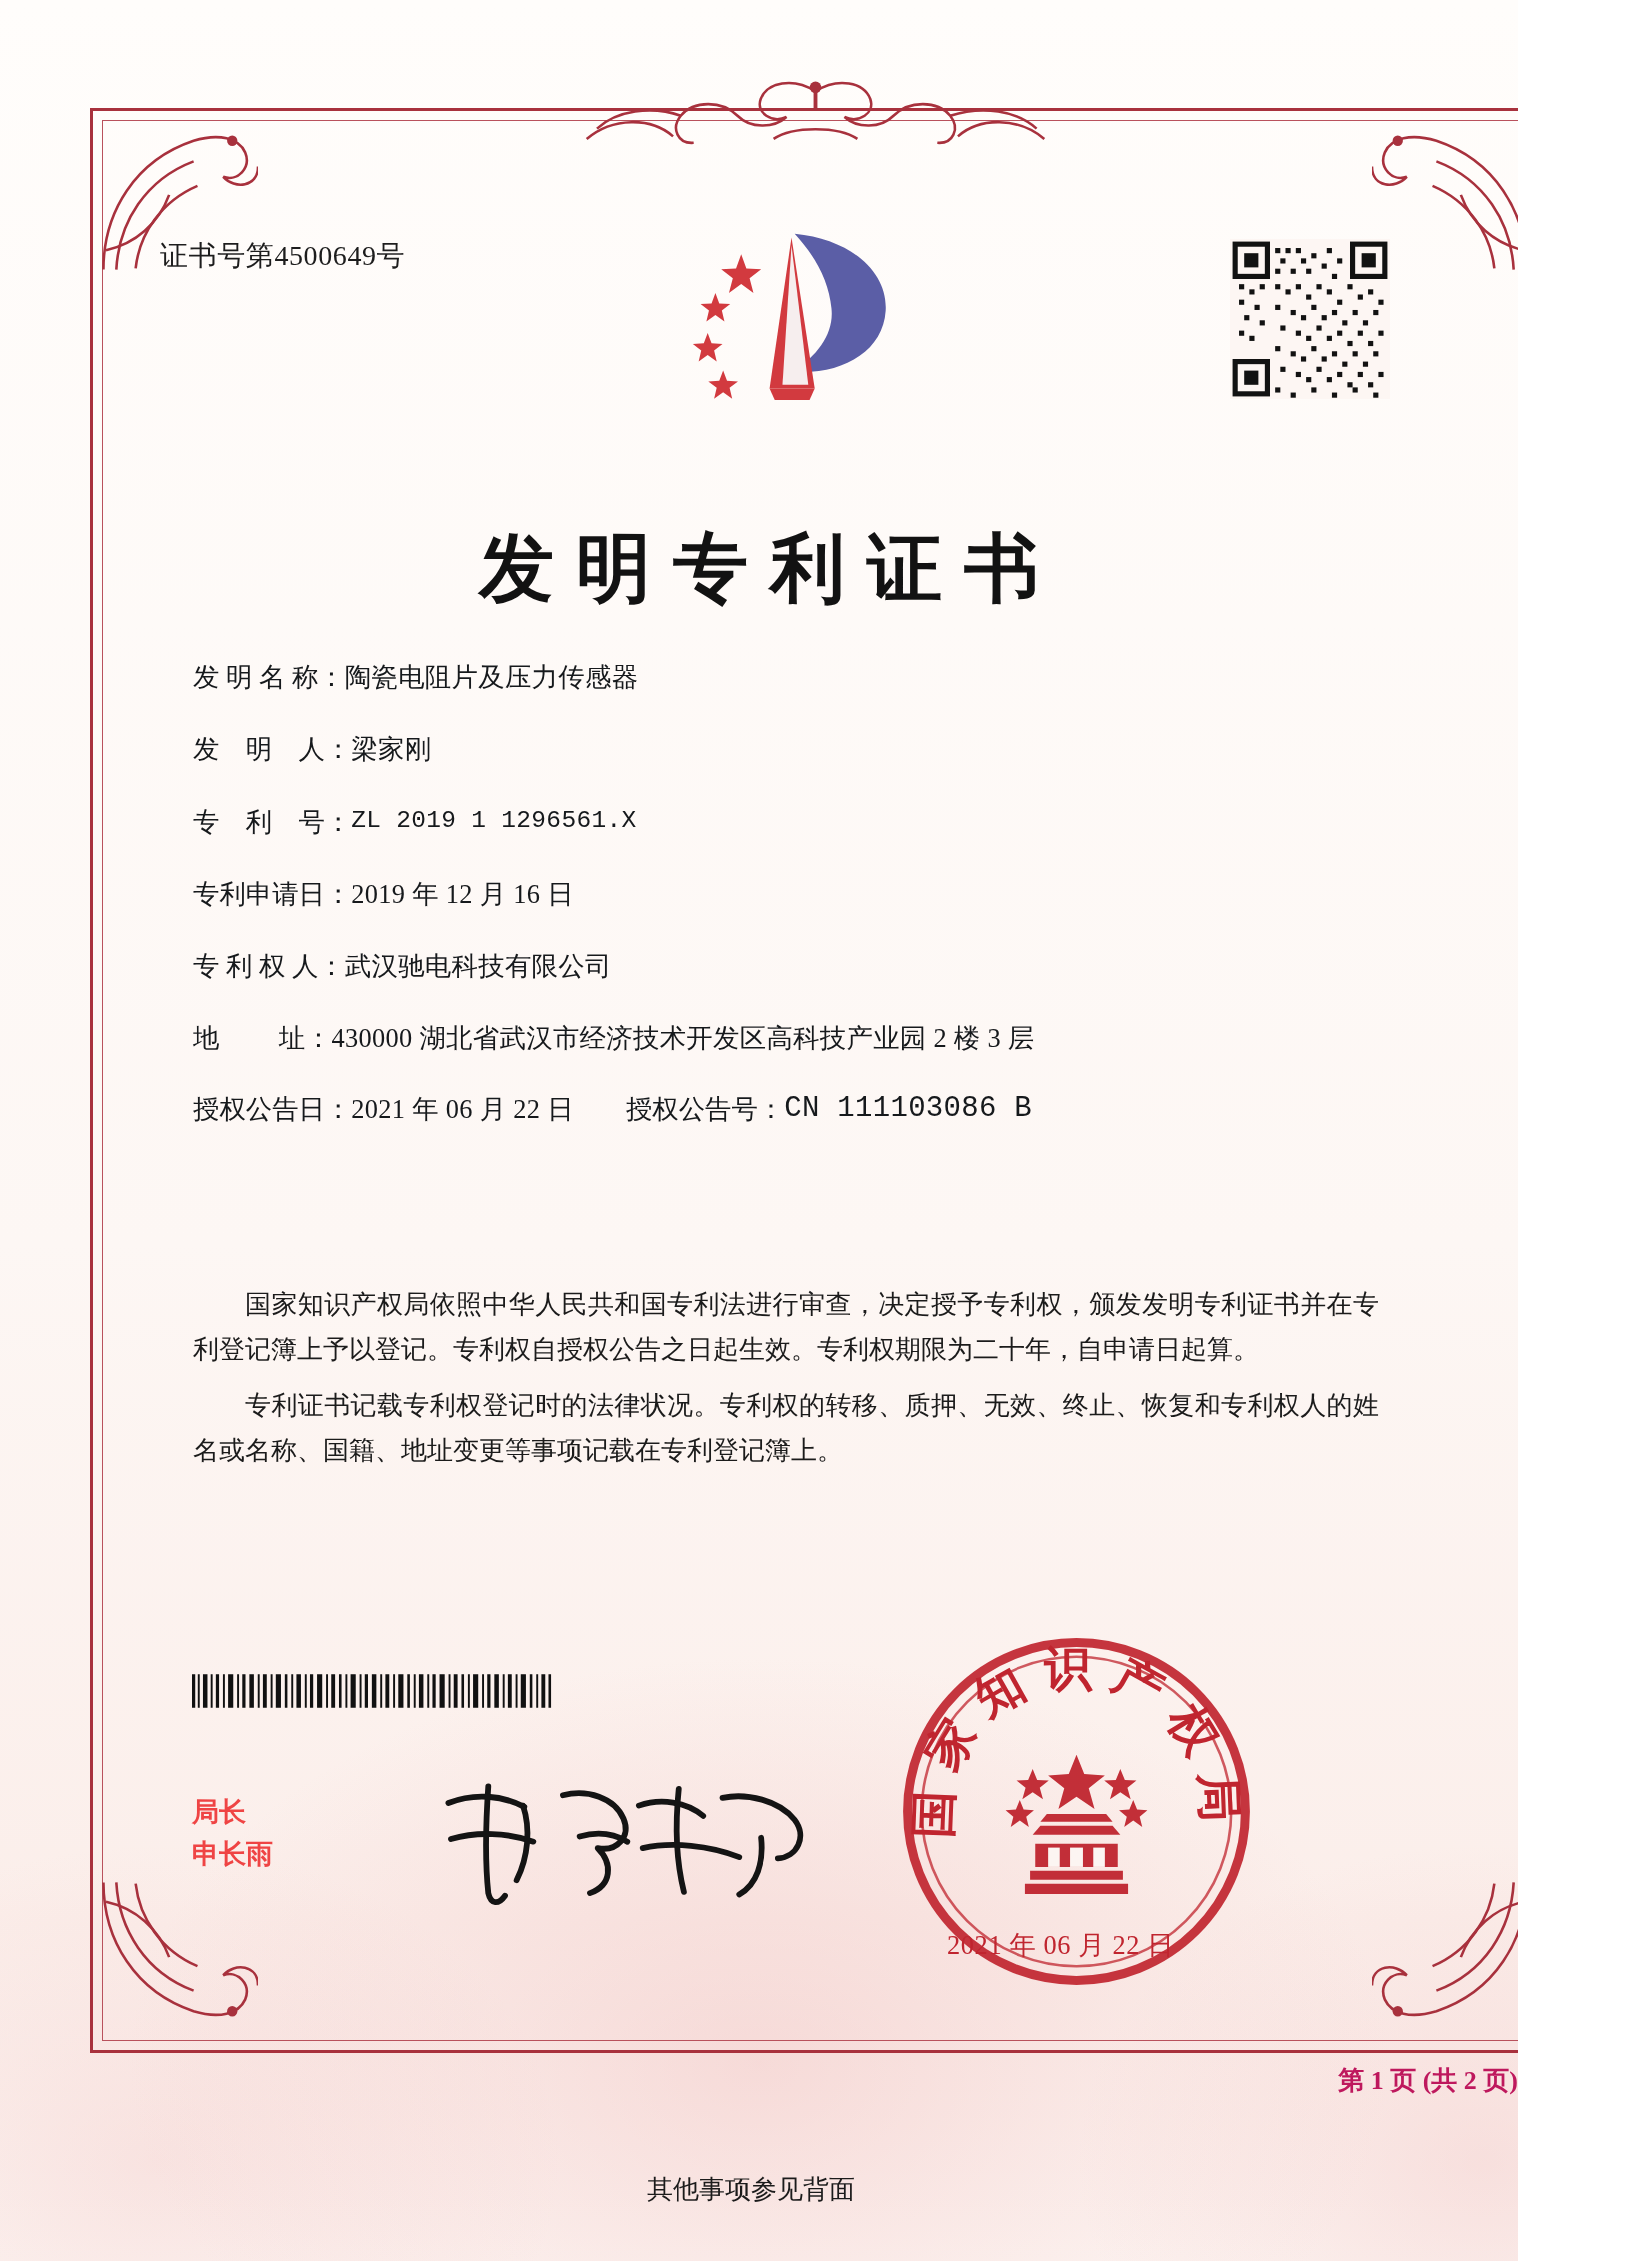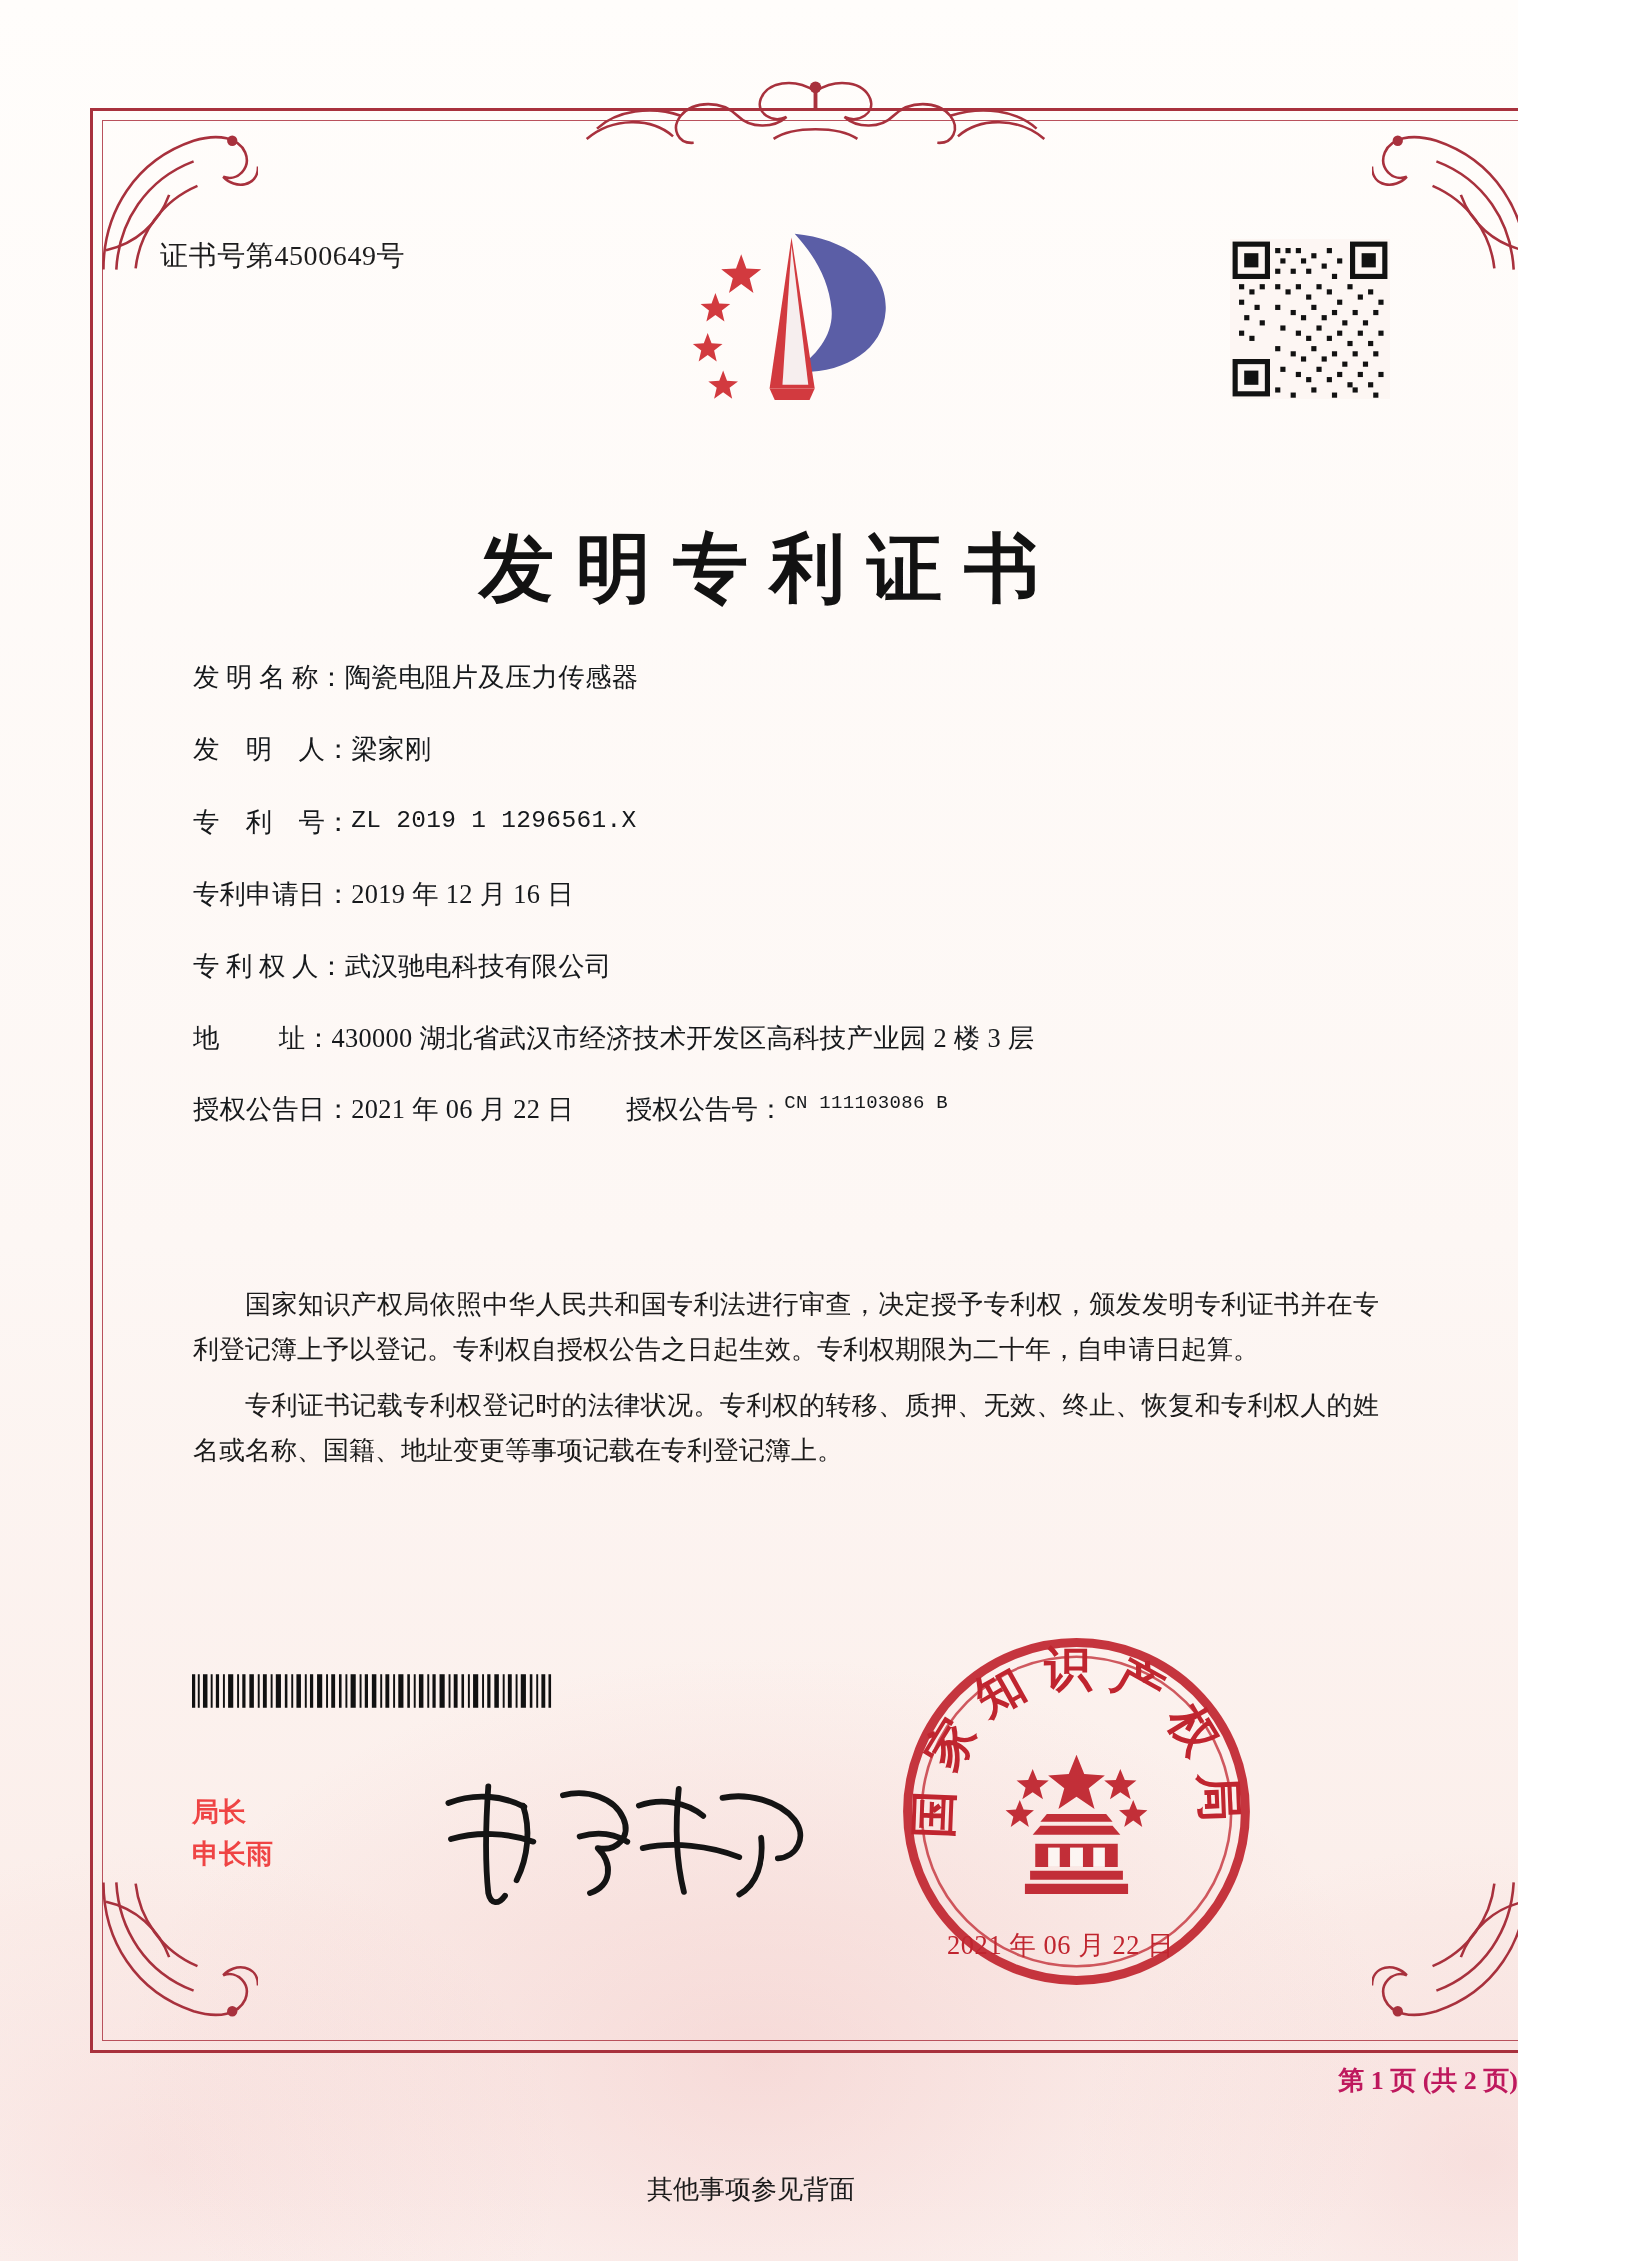--- a/index.html
+++ b/index.html
@@ -140,21 +140,21 @@
     font-size: 24.5px;
     letter-spacing: 0.3px;
   }
   .row-split {
     display: flex;
     align-items: flex-start;
     font-size: 26.4px;
     color: #16191c;
   }
   .row-split .seg2 { margin-left: 52px; }
-  .row-split .seg2 .f-value.mono { font-size: 19px; }
+  .row-split .seg2 .f-value.mono { font-size: 29px; }
 
   
   .addr-wrap { max-width: 1006px; }
 
   
   .paras {
     position: absolute;
     left: 193px;
     top: 1283px;
     width: 1186px;

